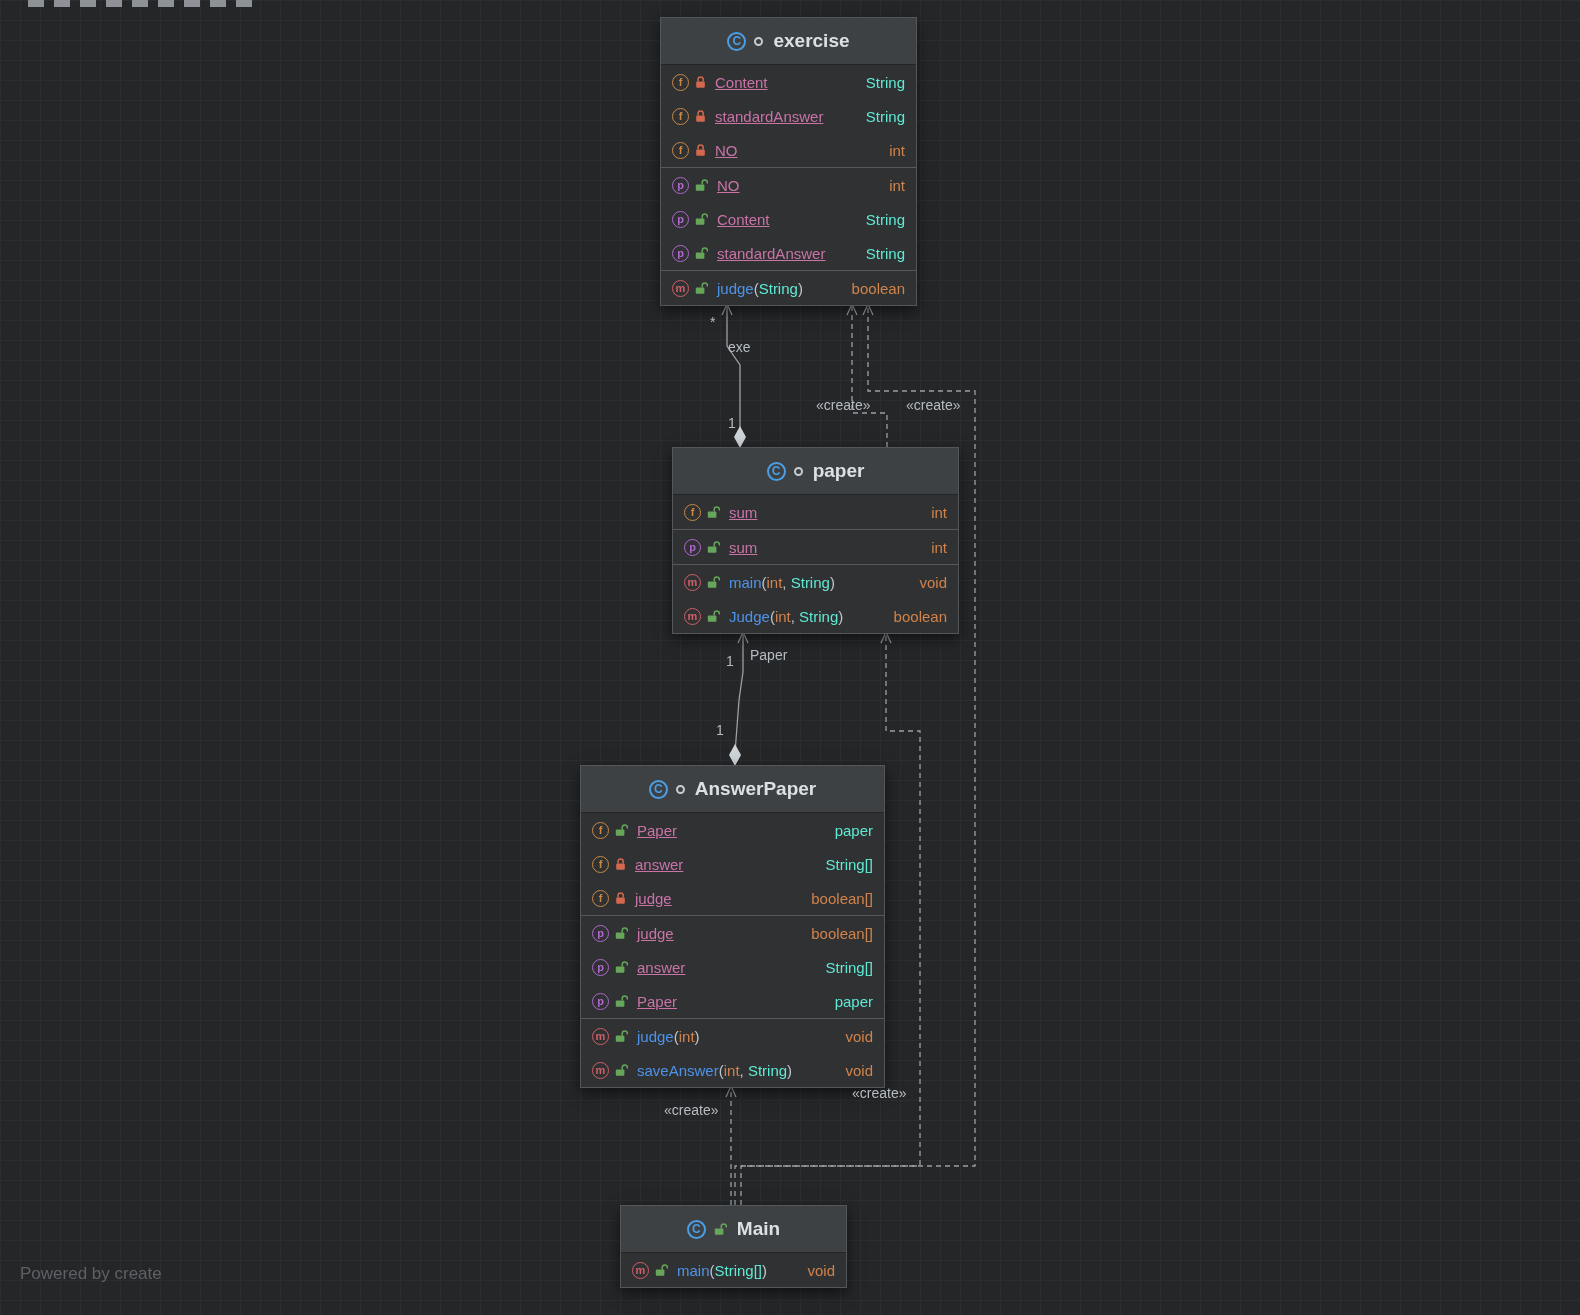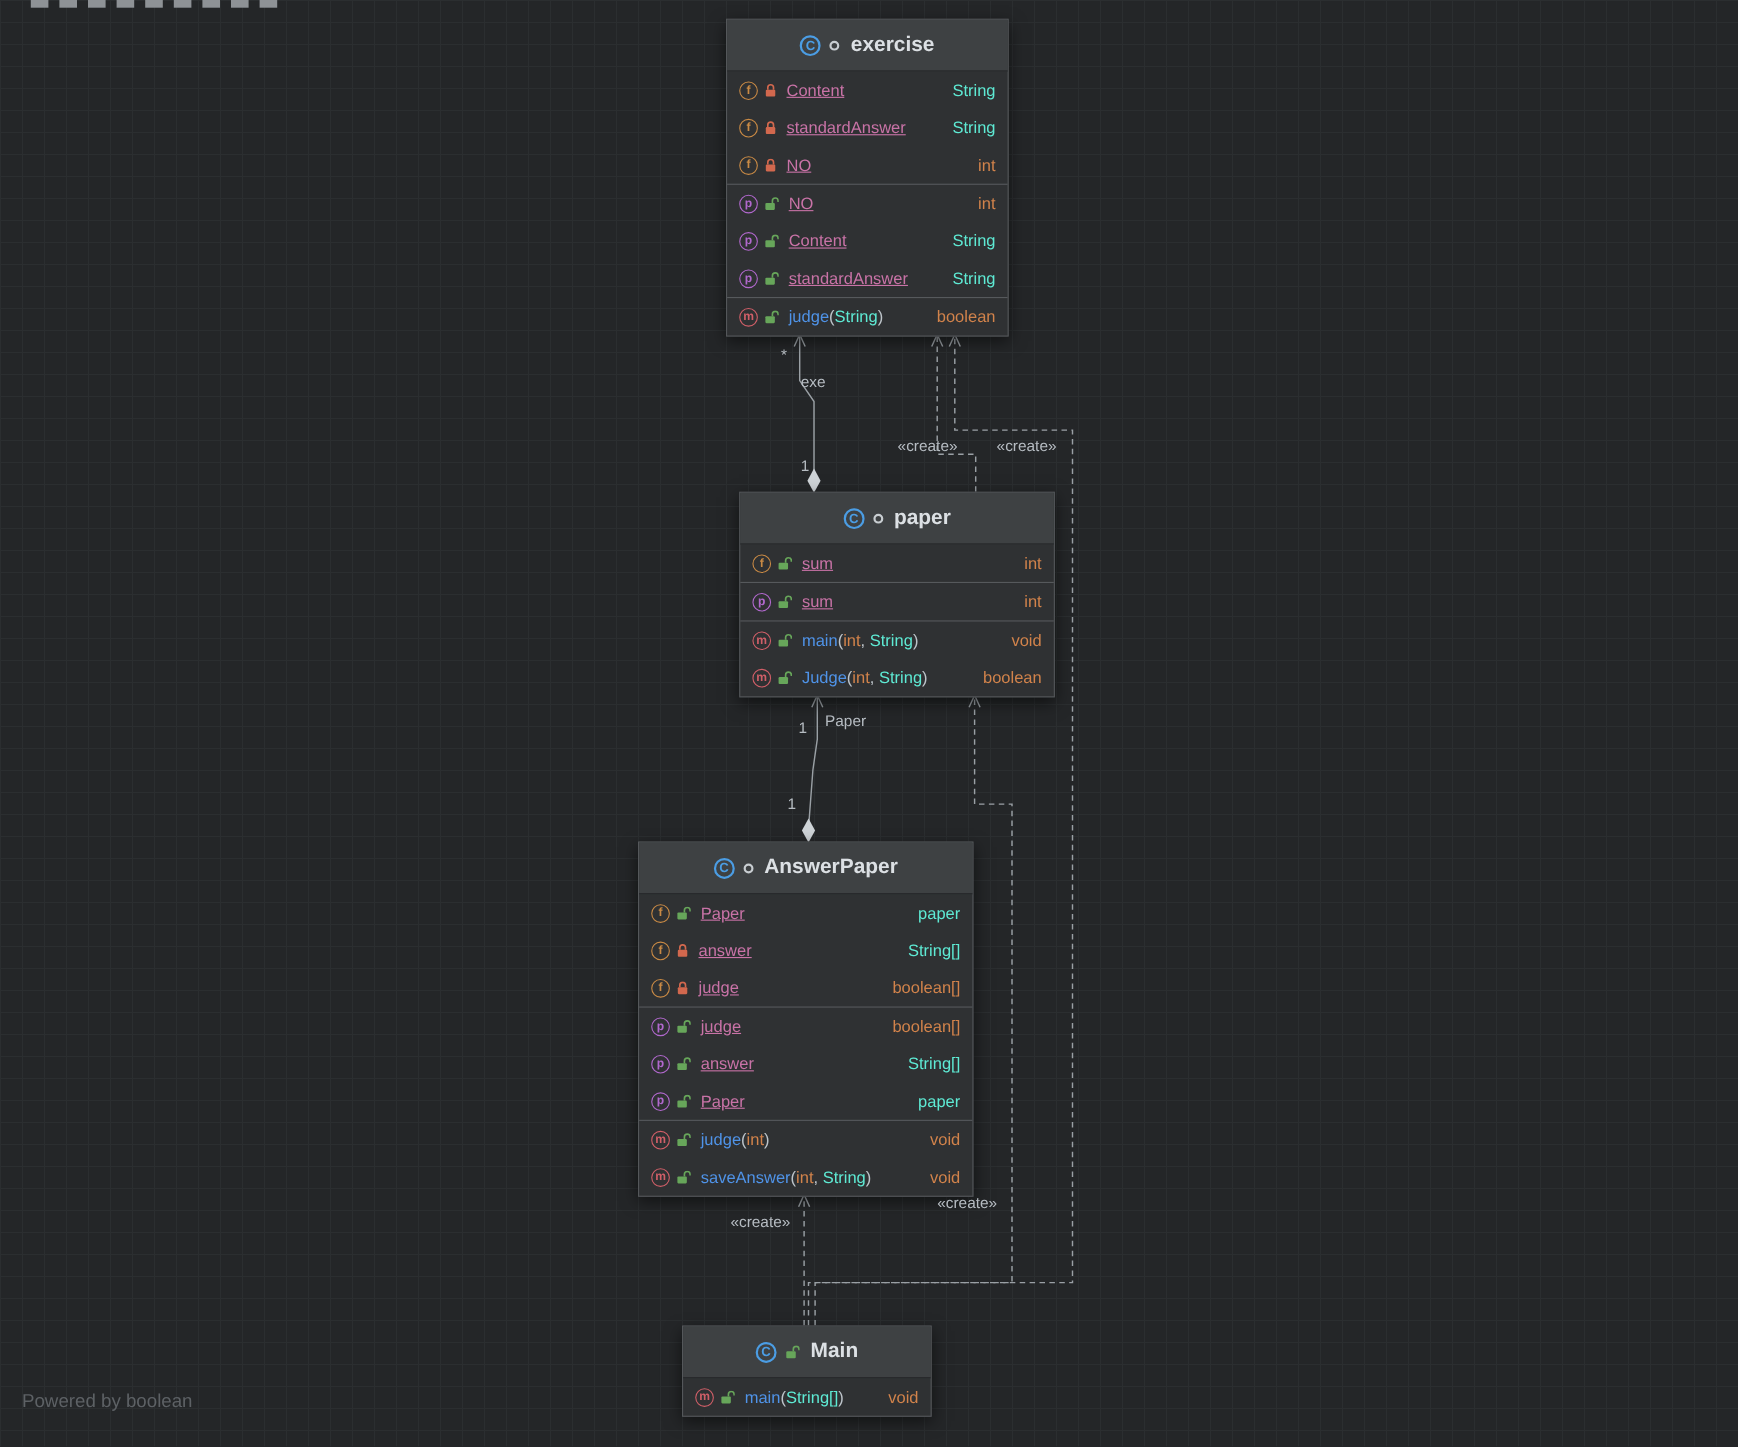--- a/index.html
+++ b/index.html
@@ -64,21 +64,21 @@
       </g>
       <path d="M847,315 L852,304 L857,315"></path>
       <path d="M863,315 L868,304 L873,315"></path>
       <path d="M881,643 L886,632 L891,643"></path>
       <path d="M726,1097 L731,1086 L736,1097"></path>
     </g>
     <polygon points="740,448 746,437 740,426 734,437" fill="#ced3d7"></polygon>
     <polygon points="735,766 741,755 735,744 729,755" fill="#ced3d7"></polygon>
   </svg>
 
-  <div id="watermark">Powered by boolean</div>
+  <div id="watermark">Powered by create</div>
 <div class="classbox" style="left: 660px; top: 17px; width: 255px;">
       <div class="cb-header">
         <span class="mk mk-c">C</span>
         <span class="badge-ring"></span>
         <span class="cb-title">exercise</span>
       </div>
       <div class="sec">
         <div class="row">
           <span class="mk mk-s mk-f">f</span>
           <span class="vis">

